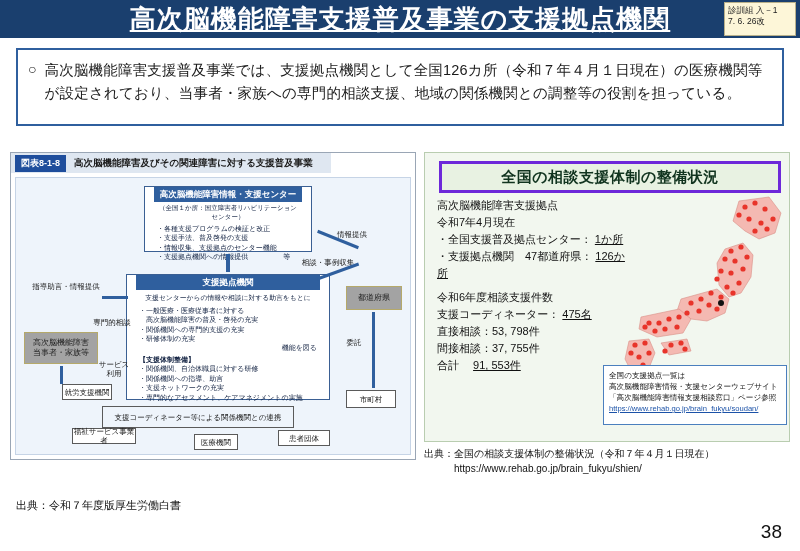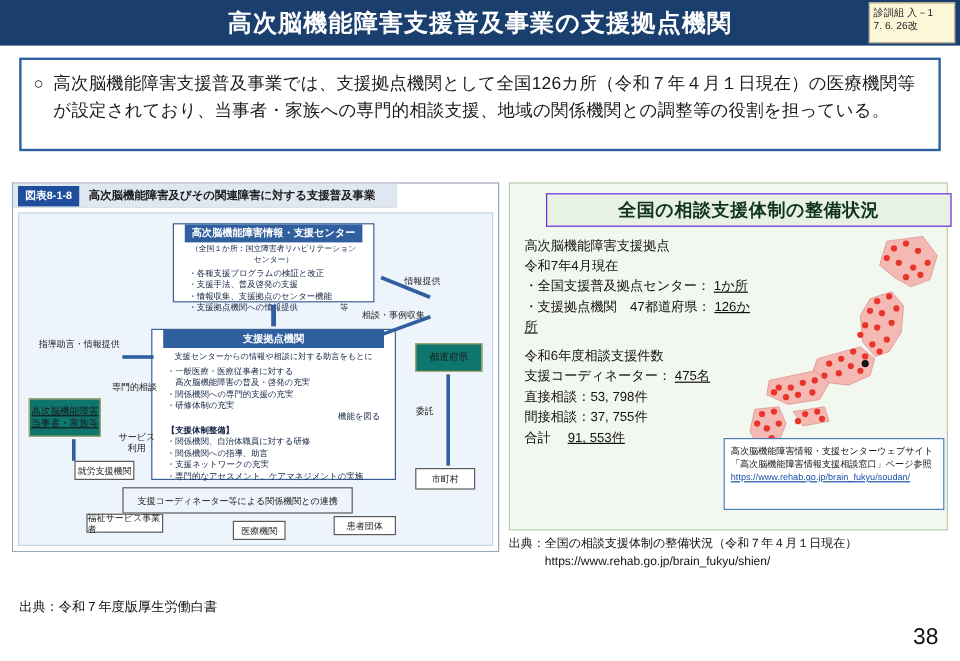--- a/index.html
+++ b/index.html
@@ -21,23 +21,24 @@
     position: absolute;
     left: 0; top: 0;
     width: 800px; height: 38px;
     background: #1a3f6e;
     display: flex;
     align-items: center;
     justify-content: center;
   }
   .header-title {
     color: #ffffff;
-    font-size: 20px;
+    font-size: 26px;
     font-weight: bold;
     letter-spacing: 1px;
+    text-decoration: underline;
   }
   .header-stamp {
     position: absolute;
     right: 4px; top: 2px;
     width: 72px; height: 34px;
     background: #fdf6d8;
     border: 1px solid #b9b08a;
     font-size: 8.5px;
     line-height: 1.35;
     color: #222;
@@ -139,28 +140,28 @@
   }
   .dbox-plain {
     position: absolute;
     box-sizing: border-box;
     background: #ffffff;
     border: 1px solid #5a5a5a;
     font-size: 7.5px;
     display: flex;
     align-items: center;
     justify-content: center;
-    text-align: left;
+    text-align: center;
     color: #1a1a1a;
     line-height: 1.2;
   }
   .dbox-yellow {
     position: absolute;
     box-sizing: border-box;
-    background: #0f766e;
+    background: #a3a3a3;
     border: 1px solid #b5a96a;
     font-size: 8px;
     display: flex;
     align-items: center;
     justify-content: center;
     text-align: center;
     color: #1a1a1a;
     line-height: 1.25;
   }
   .dlabel {
@@ -182,25 +183,24 @@
     width: 366px; height: 290px;
     background: #f2f7ef;
     border: 1px solid #b9cdb0;
     box-sizing: border-box;
   }
   .right-title-box {
     position: absolute;
     left: 14px; top: 8px;
     width: 336px; height: 26px;
     background: #e8f2e2;
-    border: 1px solid #6d28d9;
+    border: 3px solid #6d28d9;
     display: flex;
     align-items: center;
     justify-content: center;
-    margin-left: 16px;
   }
   .right-title {
     font-size: 15px;
     font-weight: bold;
     color: #11341f;
     letter-spacing: 0.5px;
   }
   .stats {
     position: absolute;
     left: 12px; top: 44px;
@@ -297,21 +297,21 @@
         <div style="text-align:right;">　　　　　　　　　　　　　　　　　機能を図る</div>
         <div style="font-weight:bold; margin-top:2px;">【支援体制整備】</div>
         <div>・関係機関、自治体職員に対する研修</div>
         <div>・関係機関への指導、助言</div>
         <div>・支援ネットワークの充実</div>
         <div>・専門的なアセスメント、ケアマネジメントの実施</div>
       </div>
 
       <div class="dbox-yellow" style="left:330px; top:108px; width:56px; height:24px;">都道府県</div>
 
-      <div class="dbox-yellow" style="left:8px; top:154px; width:60px; height:32px; white-space:pre-line;text-decoration:underline;">高次脳機能障害
+      <div class="dbox-yellow" style="left:8px; top:154px; width:74px; height:32px; white-space:pre-line;">高次脳機能障害
 当事者・家族等</div>
 
       <div class="dbox-plain" style="left:330px; top:212px; width:50px; height:18px;">市町村</div>
 
       <div class="dbox-plain" style="left:86px; top:228px; width:192px; height:22px; background:#eef4fb;">支援コーディネーター等による関係機関との連携</div>
 
       <div class="dbox-plain" style="left:46px; top:206px; width:50px; height:16px;">就労支援機関</div>
       <div class="dbox-plain" style="left:56px; top:250px; width:64px; height:16px;">福祉サービス事業者</div>
       <div class="dbox-plain" style="left:178px; top:256px; width:44px; height:16px;">医療機関</div>
       <div class="dbox-plain" style="left:262px; top:252px; width:52px; height:16px;">患者団体</div>
@@ -436,20 +436,21 @@
           <circle cx="22" cy="172" r="2.6"></circle>
         <circle cx="14" cy="176" r="2.6"></circle>
           <circle cx="10" cy="196" r="2.6"></circle>
         <circle cx="16" cy="198" r="2.6"></circle>
       </g>
       <circle cx="100" cy="110" r="3" fill="#111"></circle>
     </svg>
   </div>
 
   <div class="note-box">
+    <div>全国の支援拠点一覧は</div>
     <div>高次脳機能障害情報・支援センターウェブサイト</div>
     <div>「高次脳機能障害情報支援相談窓口」ページ参照</div>
     <a href="#">https://www.rehab.go.jp/brain_fukyu/soudan/</a>
   </div>
 </div>
 
 <div class="source-right" style="white-space:pre-line;">出典：全国の相談支援体制の整備状況（令和７年４月１日現在）
 　　　https://www.rehab.go.jp/brain_fukyu/shien/</div>
 
 <div class="source-left">出典：令和７年度版厚生労働白書</div>

